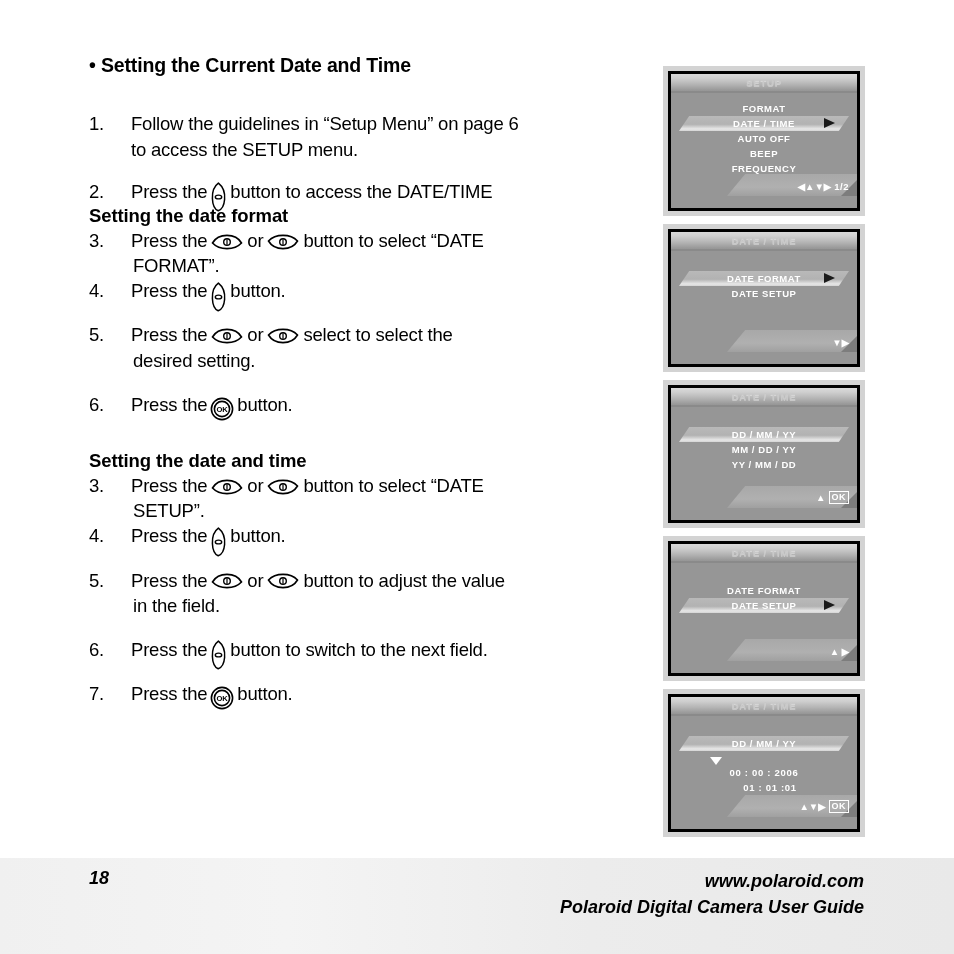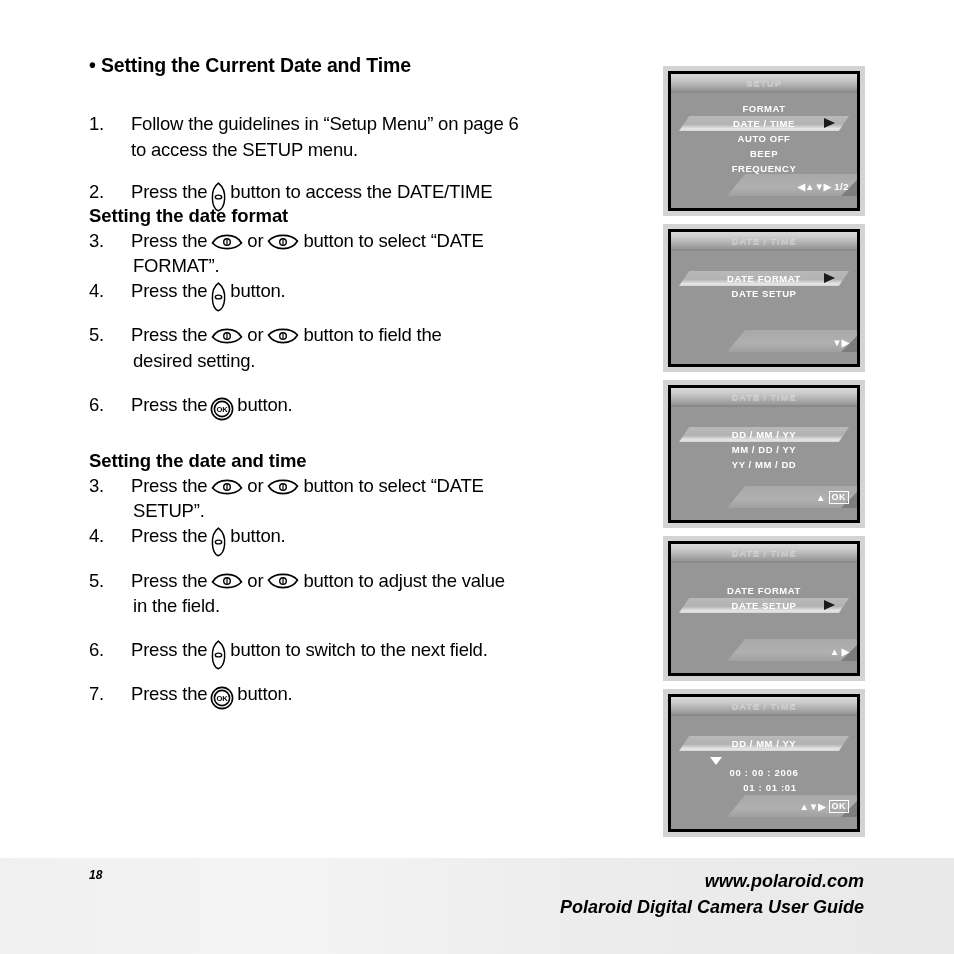--- a/index.html
+++ b/index.html
@@ -261,21 +261,21 @@
     margin-left: 3px;
     vertical-align: 1px;
   }
   .footer-keys .ar { letter-spacing: 0px; }
 
   
   .pg-num {
     position: absolute;
     left: 89px;
     top: 868px;
-    font-size: 12px;
+    font-size: 18px;
     font-weight: bold;
     font-style: italic;
     color: #000;
   }
   .foot-right {
     position: absolute;
     right: 90px;
     top: 868px;
     text-align: right;
     font-size: 18px;
@@ -356,21 +356,21 @@
             <path d="M2.5 9.0 C6.0 3.0 11.0 1.4 17 1.4 C23 1.4 28 3.0 31.5 9.0 C27 13.8 22 14.6 17 14.6 C12 14.6 7 13.8 2.5 9.0 Z" fill="#ffffff" stroke="#000000" stroke-width="1.6"></path>
             <ellipse cx="17" cy="8" rx="3.3" ry="3.3" fill="#ffffff" stroke="#000000" stroke-width="1.4"></ellipse>
             <line x1="17" y1="5.2" x2="17" y2="10.8" stroke="#000000" stroke-width="1.2"></line>
           </svg>
         </span><span>or</span><span class="gl gl-lens">
           <svg viewBox="0 0 34 16" width="34" height="16">
             <path d="M2.5 7.0 C7 2.2 12 1.4 17 1.4 C22 1.4 27 2.2 31.5 7.0 C28 13.0 23 14.6 17 14.6 C11 14.6 6 13.0 2.5 7.0 Z" fill="#ffffff" stroke="#000000" stroke-width="1.6"></path>
             <ellipse cx="17" cy="8" rx="3.3" ry="3.3" fill="#ffffff" stroke="#000000" stroke-width="1.4"></ellipse>
             <line x1="17" y1="5.2" x2="17" y2="10.8" stroke="#000000" stroke-width="1.2"></line>
           </svg>
-        </span><span>button to field the</span>
+        </span><span>select to select the</span>
       </span>
       <span class="cont ind-1">desired setting.</span>
     </div>
 
     <div class="step" style="margin-top:19px;">
       <span class="num">6.</span>
       <span class="body">
         <span>Press the</span><span class="gl gl-ok">
           <svg viewBox="0 0 24 24" width="24" height="24">
             <circle cx="12" cy="12" r="10.6" fill="#ffffff" stroke="#000000" stroke-width="1.6"></circle>

